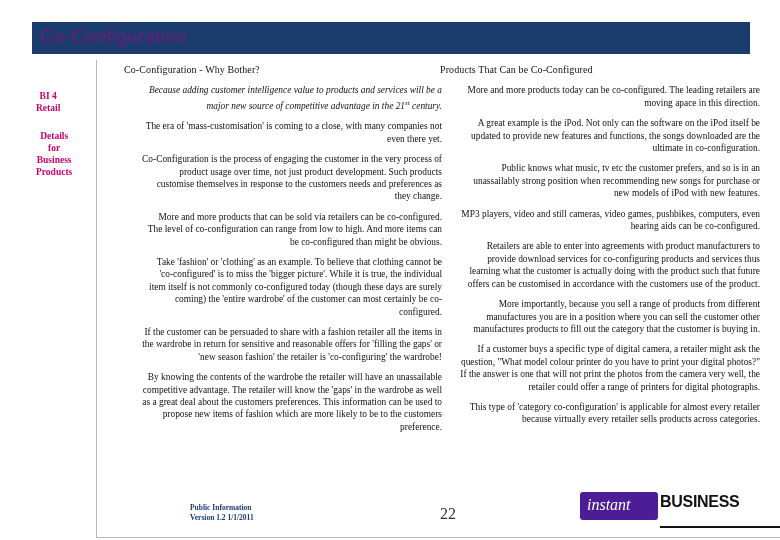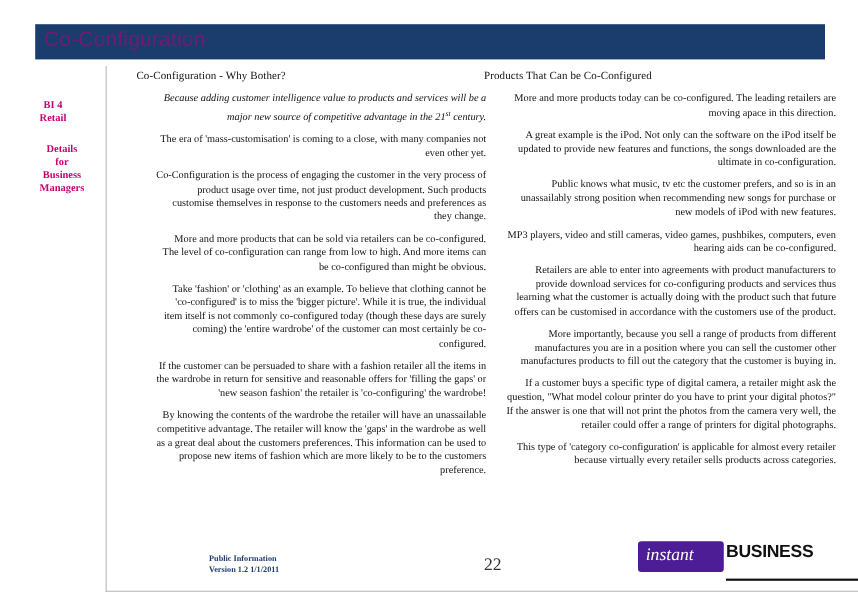--- a/index.html
+++ b/index.html
@@ -196,30 +196,30 @@
 
   <div class="title-bar"></div>
   <div class="title-text">Co-Configuration</div>
 
   <div class="rail">
     <div class="rail-label l1" style="white-space: pre-line;">BI 4
 Retail</div>
     <div class="rail-label l2" style="white-space: pre-line;">Details
 for
 Business
-Managers</div>
+Products</div>
   </div>
 
   <div class="vline"></div>
   <div class="hline-bottom"></div>
 
   <div class="col col-left">
     <h3>Co-Configuration - Why Bother?</h3>
     <p class="italic">Because adding customer intelligence value to products and services will be a major new source of competitive advantage in the 21<span class="sup">st</span> century.</p>
-    <p>The era of 'mass-customisation' is coming to a close, with many companies not even other yet.</p>
+    <p>The era of 'mass-customisation' is coming to a close, with many companies not even there yet.</p>
     <p>Co-Configuration is the process of engaging the customer in the very process of product usage over time, not just product development. Such products customise themselves in response to the customers needs and preferences as they change.</p>
     <p>More and more products that can be sold via retailers can be co-configured. The level of co-configuration can range from low to high. And more items can be co-configured than might be obvious.</p>
     <p>Take 'fashion' or 'clothing' as an example. To believe that clothing cannot be 'co-configured' is to miss the 'bigger picture'. While it is true, the individual item itself is not commonly co-configured today (though these days are surely coming) the 'entire wardrobe' of the customer can most certainly be co-configured.</p>
     <p>If the customer can be persuaded to share with a fashion retailer all the items in the wardrobe in return for sensitive and reasonable offers for 'filling the gaps' or 'new season fashion' the retailer is 'co-configuring' the wardrobe!</p>
     <p>By knowing the contents of the wardrobe the retailer will have an unassailable competitive advantage.  The retailer will know the 'gaps' in the wardrobe as well as a great deal about the customers preferences. This information can be used to propose new items of fashion which are more likely to be to the customers preference.</p>
   </div>
 
   <div class="col col-right">
     <h3>Products That Can be Co-Configured</h3>
     <p>More and more products today can be co-configured. The leading retailers are moving apace in this direction.</p>

